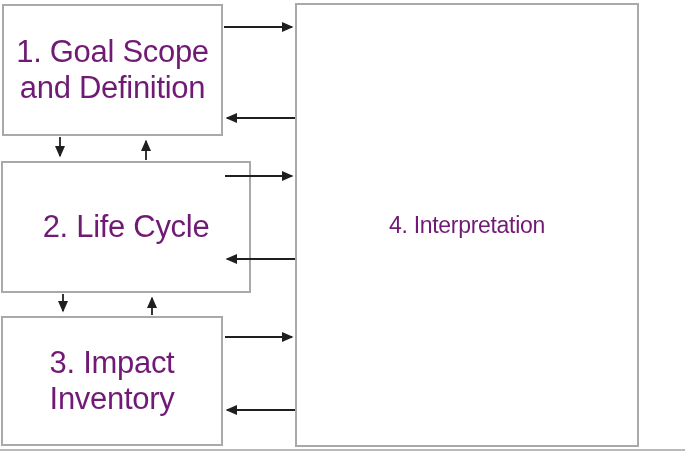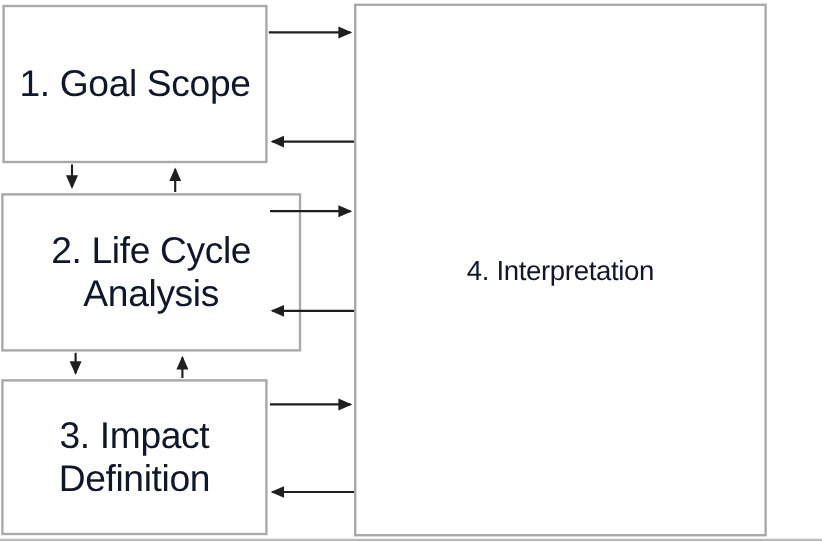--- a/index.html
+++ b/index.html
@@ -18,21 +18,21 @@
   .box {
     position: absolute;
     box-sizing: border-box;
     background: #ffffff;
     border: 2px solid #a9a9a9;
     display: flex;
     flex-direction: column;
     justify-content: center;
     align-items: center;
     text-align: center;
-    color: #0f172a;
+    color: #701a75;
     font-size: 31px;
     line-height: 36px;
     letter-spacing: -0.3px;
   }
   #box-goal   { left: 2px;   top: 4px;   width: 221px; height: 132px; }
   #box-lci    { left: 1px;   top: 161px; width: 250px; height: 132px; }
   #box-impact { left: 1px;   top: 316px; width: 222px; height: 130px; }
   #box-interp { left: 295px; top: 3px;   width: 344px; height: 444px; font-size: 23px; }
   .line { white-space: nowrap; }
   #arrow-layer {
@@ -48,30 +48,30 @@
     background: #b9babc;
   }
 </style>
 </head>
 <body>
 
 <div id="canvas">
 
   <div class="box" id="box-goal">
     <div class="line">1. Goal Scope</div>
+    <div class="line">and Definition</div>
   </div>
 
   <div class="box" id="box-lci">
     <div class="line">2. Life Cycle</div>
-    <div class="line">Analysis</div>
   </div>
 
   <div class="box" id="box-impact">
     <div class="line">3. Impact</div>
-    <div class="line">Definition</div>
+    <div class="line">Inventory</div>
   </div>
 
   <div class="box" id="box-interp">
     <div class="line">4. Interpretation</div>
   </div>
 
   <svg id="arrow-layer" viewBox="0 0 685 451" xmlns="http://www.w3.org/2000/svg">
     <defs>
       <marker id="ah" markerUnits="userSpaceOnUse" markerWidth="13" markerHeight="12" refX="10" refY="5" orient="auto">
         <path d="M0,0 L11.5,5 L0,10 Z" fill="#1f1f1f"></path>

